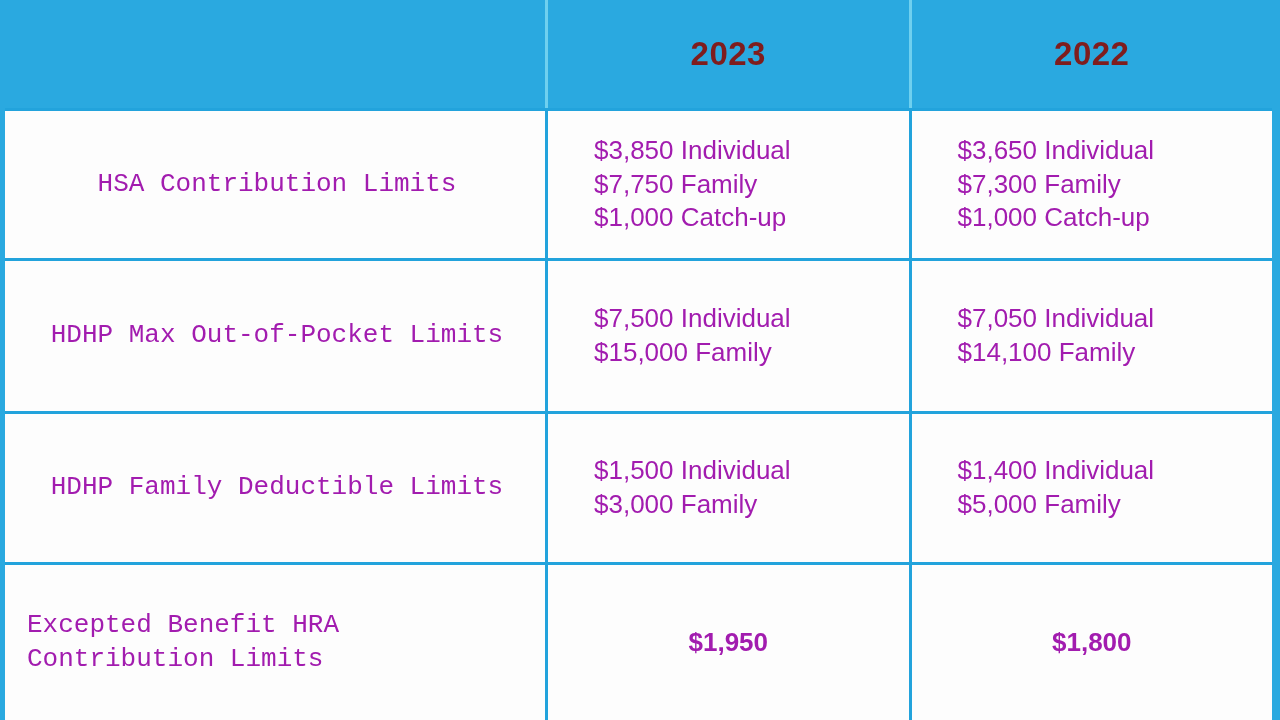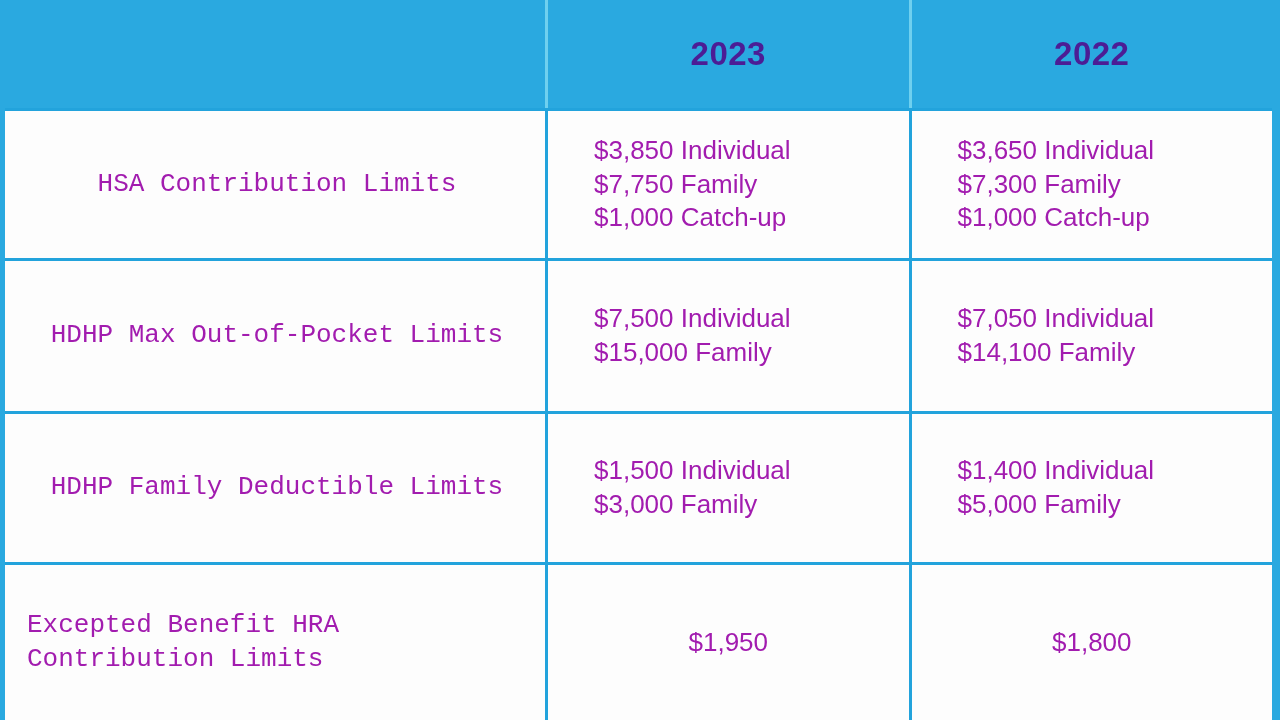--- a/index.html
+++ b/index.html
@@ -29,21 +29,21 @@
     display: flex;
     height: 108px;
     flex: 0 0 108px;
     background: #2aa9e0;
   }
   .thead .th {
     box-sizing: border-box;
     display: flex;
     align-items: center;
     justify-content: center;
-    color: #4c1d95;
+    color: #7f1d1d;
     font-size: 33px;
     font-weight: bold;
     letter-spacing: 0.5px;
   }
   .th.corner {
     flex: 0 0 540px;
     background: #2aa9e0;
   }
   .th.year {
     flex: 1 1 0;
@@ -89,20 +89,21 @@
     flex: 1 1 0;
     border-left: 3px solid #22a3dc;
     padding: 0 14px 0 46px;
     align-items: flex-start;
     text-align: left;
   }
   .td.val.center {
     align-items: center;
     padding: 0 0;
     text-align: center;
+    font-weight: bold;
   }
   .line { display: block; white-space: nowrap; }
   .label .line { white-space: normal; }
 </style>
 </head>
 <body>
 
 <div id="table-root">
 
   <div class="thead">

